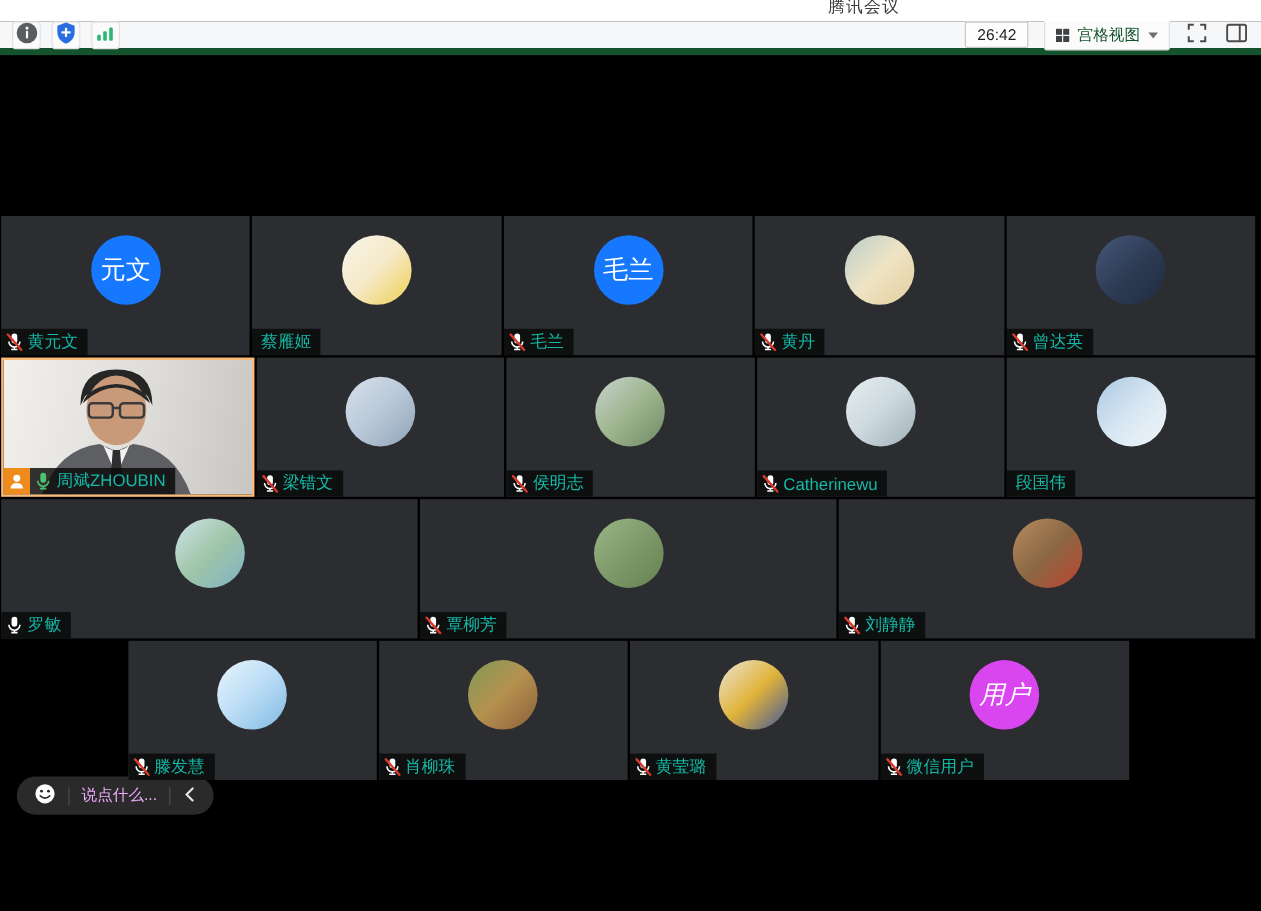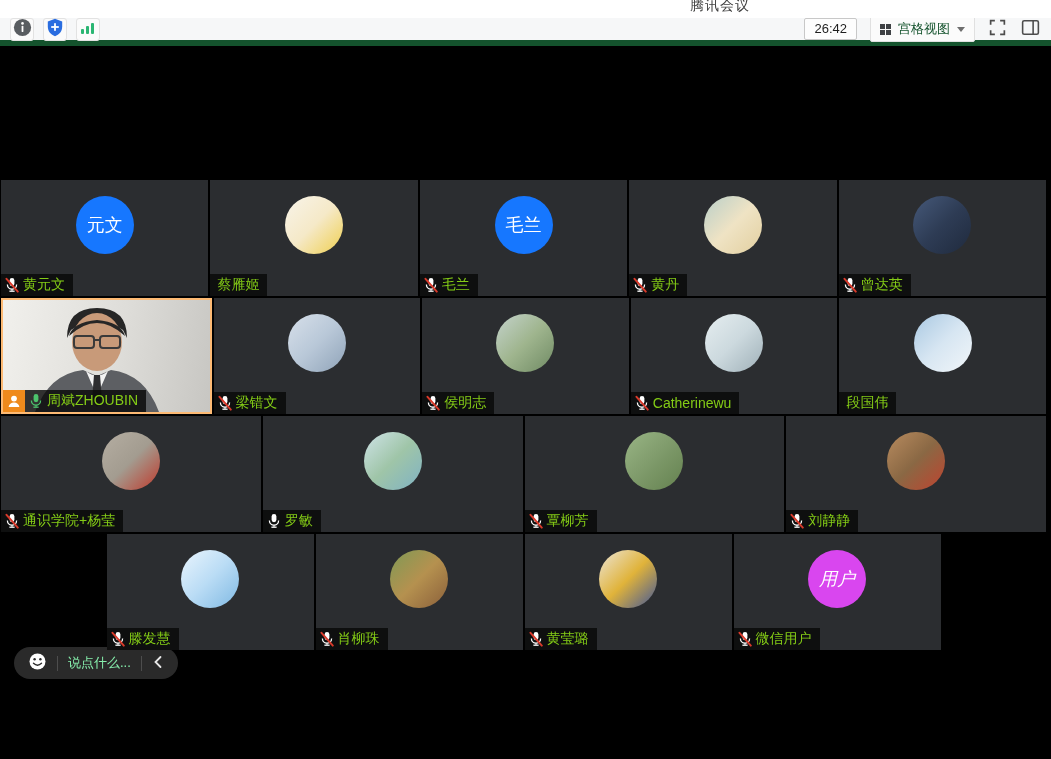--- a/index.html
+++ b/index.html
@@ -25,35 +25,35 @@
   
   .stage{position:absolute;top:46px;left:0;right:0;bottom:0;background:#000;}
   #grid{position:absolute;top:134px;left:1px;width:1045px;display:flex;flex-direction:column;gap:2px;}
   .grid-row{display:flex;gap:2px;height:116px;}
   .grid-row.centered{justify-content:center;}
   .tile{flex:1;position:relative;background:#2b2d30;overflow:hidden;}
   .grid-row.centered .tile{flex:0 0 207px;}
   .tile.active{border:2px solid #fdba74;box-sizing:border-box;}
 
   .avatar{position:absolute;left:50%;top:16px;transform:translateX(-50%);width:58px;height:58px;border-radius:50%;}
-  .avatar.text{display:flex;align-items:center;justify-content:center;color:#fff;font-size:18px;}
+  .avatar.text{display:flex;align-items:center;justify-content:center;color:#fff;font-size:21px;}
 
   .videobg{position:absolute;inset:0;background:linear-gradient(100deg,#f1f0ec 0%,#deddd9 55%,#c7c6c2 100%);}
 
   .namebar{position:absolute;left:0;bottom:0;display:flex;align-items:stretch;height:22px;z-index:2;}
   .nb-dark{background:rgba(8,8,8,.82);display:flex;align-items:center;gap:3px;padding:0 8px 0 3px;}
   .nb-dark.noicon{padding-left:7px;}
-  .pname{color:#84cc16;font-size:14px;white-space:nowrap;}
+  .pname{color:#14b8a6;font-size:14px;white-space:nowrap;}
   .badge{width:22px;height:22px;background:#ef8a1c;display:flex;align-items:center;justify-content:center;flex:0 0 22px;}
   .micwrap{display:flex;align-items:center;}
 
   
   .chat-pill{position:absolute;left:14px;top:601px;height:32px;background:#2a2a2a;border-radius:16px;display:flex;align-items:center;padding:0 14px;gap:10px;}
   .divider{width:1px;height:15px;background:#4d4d4d;}
-  .chat-placeholder{color:#86efac;font-size:13px;white-space:nowrap;}
+  .chat-placeholder{color:#f0abfc;font-size:13px;white-space:nowrap;}
 </style>
 </head>
 <body>
 
 <div class="window">
 
   <div class="titlebar">
     <span class="title">腾讯会议</span>
   </div>
 
@@ -290,37 +290,20 @@
             <div class="avatar photo" style="background: linear-gradient(135deg, rgb(169, 200, 226), rgb(215, 230, 242), rgb(242, 246, 249));"></div>
             <div class="namebar">
               <span class="nb-dark noicon">
                 <span class="pname">段国伟</span>
               </span>
             </div>
           </div>
         </div>
         <div class="grid-row">
           <div class="tile">
-            <div class="avatar photo" style="background: linear-gradient(135deg, rgb(181, 174, 162), rgb(163, 156, 144), rgb(192, 57, 43));"></div>
-            <div class="namebar">
-              <span class="nb-dark">
-                <span class="micwrap">
-                  <svg width="16" height="16" viewBox="0 0 16 16">
-                    <rect x="5.6" y="1" width="4.8" height="8.2" rx="2.4" fill="#ffffff"></rect>
-                    <path d="M3.4 7.6 a4.6 4.6 0 0 0 9.2 0" fill="none" stroke="#ffffff" stroke-width="1.3"></path>
-                    <line x1="8" y1="12.2" x2="8" y2="13.8" stroke="#ffffff" stroke-width="1.3"></line>
-                    <line x1="5.4" y1="14.2" x2="10.6" y2="14.2" stroke="#ffffff" stroke-width="1.3"></line>
-                    <line x1="2.5" y1="1.8" x2="13.8" y2="14.6" stroke="#d93a2b" stroke-width="2" stroke-linecap="round"></line>
-                  </svg>
-                </span>
-                <span class="pname">通识学院+杨莹</span>
-              </span>
-            </div>
-          </div>
-          <div class="tile">
             <div class="avatar photo" style="background: linear-gradient(135deg, rgb(207, 227, 232), rgb(159, 197, 168), rgb(127, 178, 196));"></div>
             <div class="namebar">
               <span class="nb-dark">
                 <span class="micwrap">
                   <svg width="16" height="16" viewBox="0 0 16 16">
                     <rect x="5.6" y="1" width="4.8" height="8.2" rx="2.4" fill="#ffffff"></rect>
                     <path d="M3.4 7.6 a4.6 4.6 0 0 0 9.2 0" fill="none" stroke="#ffffff" stroke-width="1.3"></path>
                     <line x1="8" y1="12.2" x2="8" y2="13.8" stroke="#ffffff" stroke-width="1.3"></line>
                     <line x1="5.4" y1="14.2" x2="10.6" y2="14.2" stroke="#ffffff" stroke-width="1.3"></line>
                   </svg>

